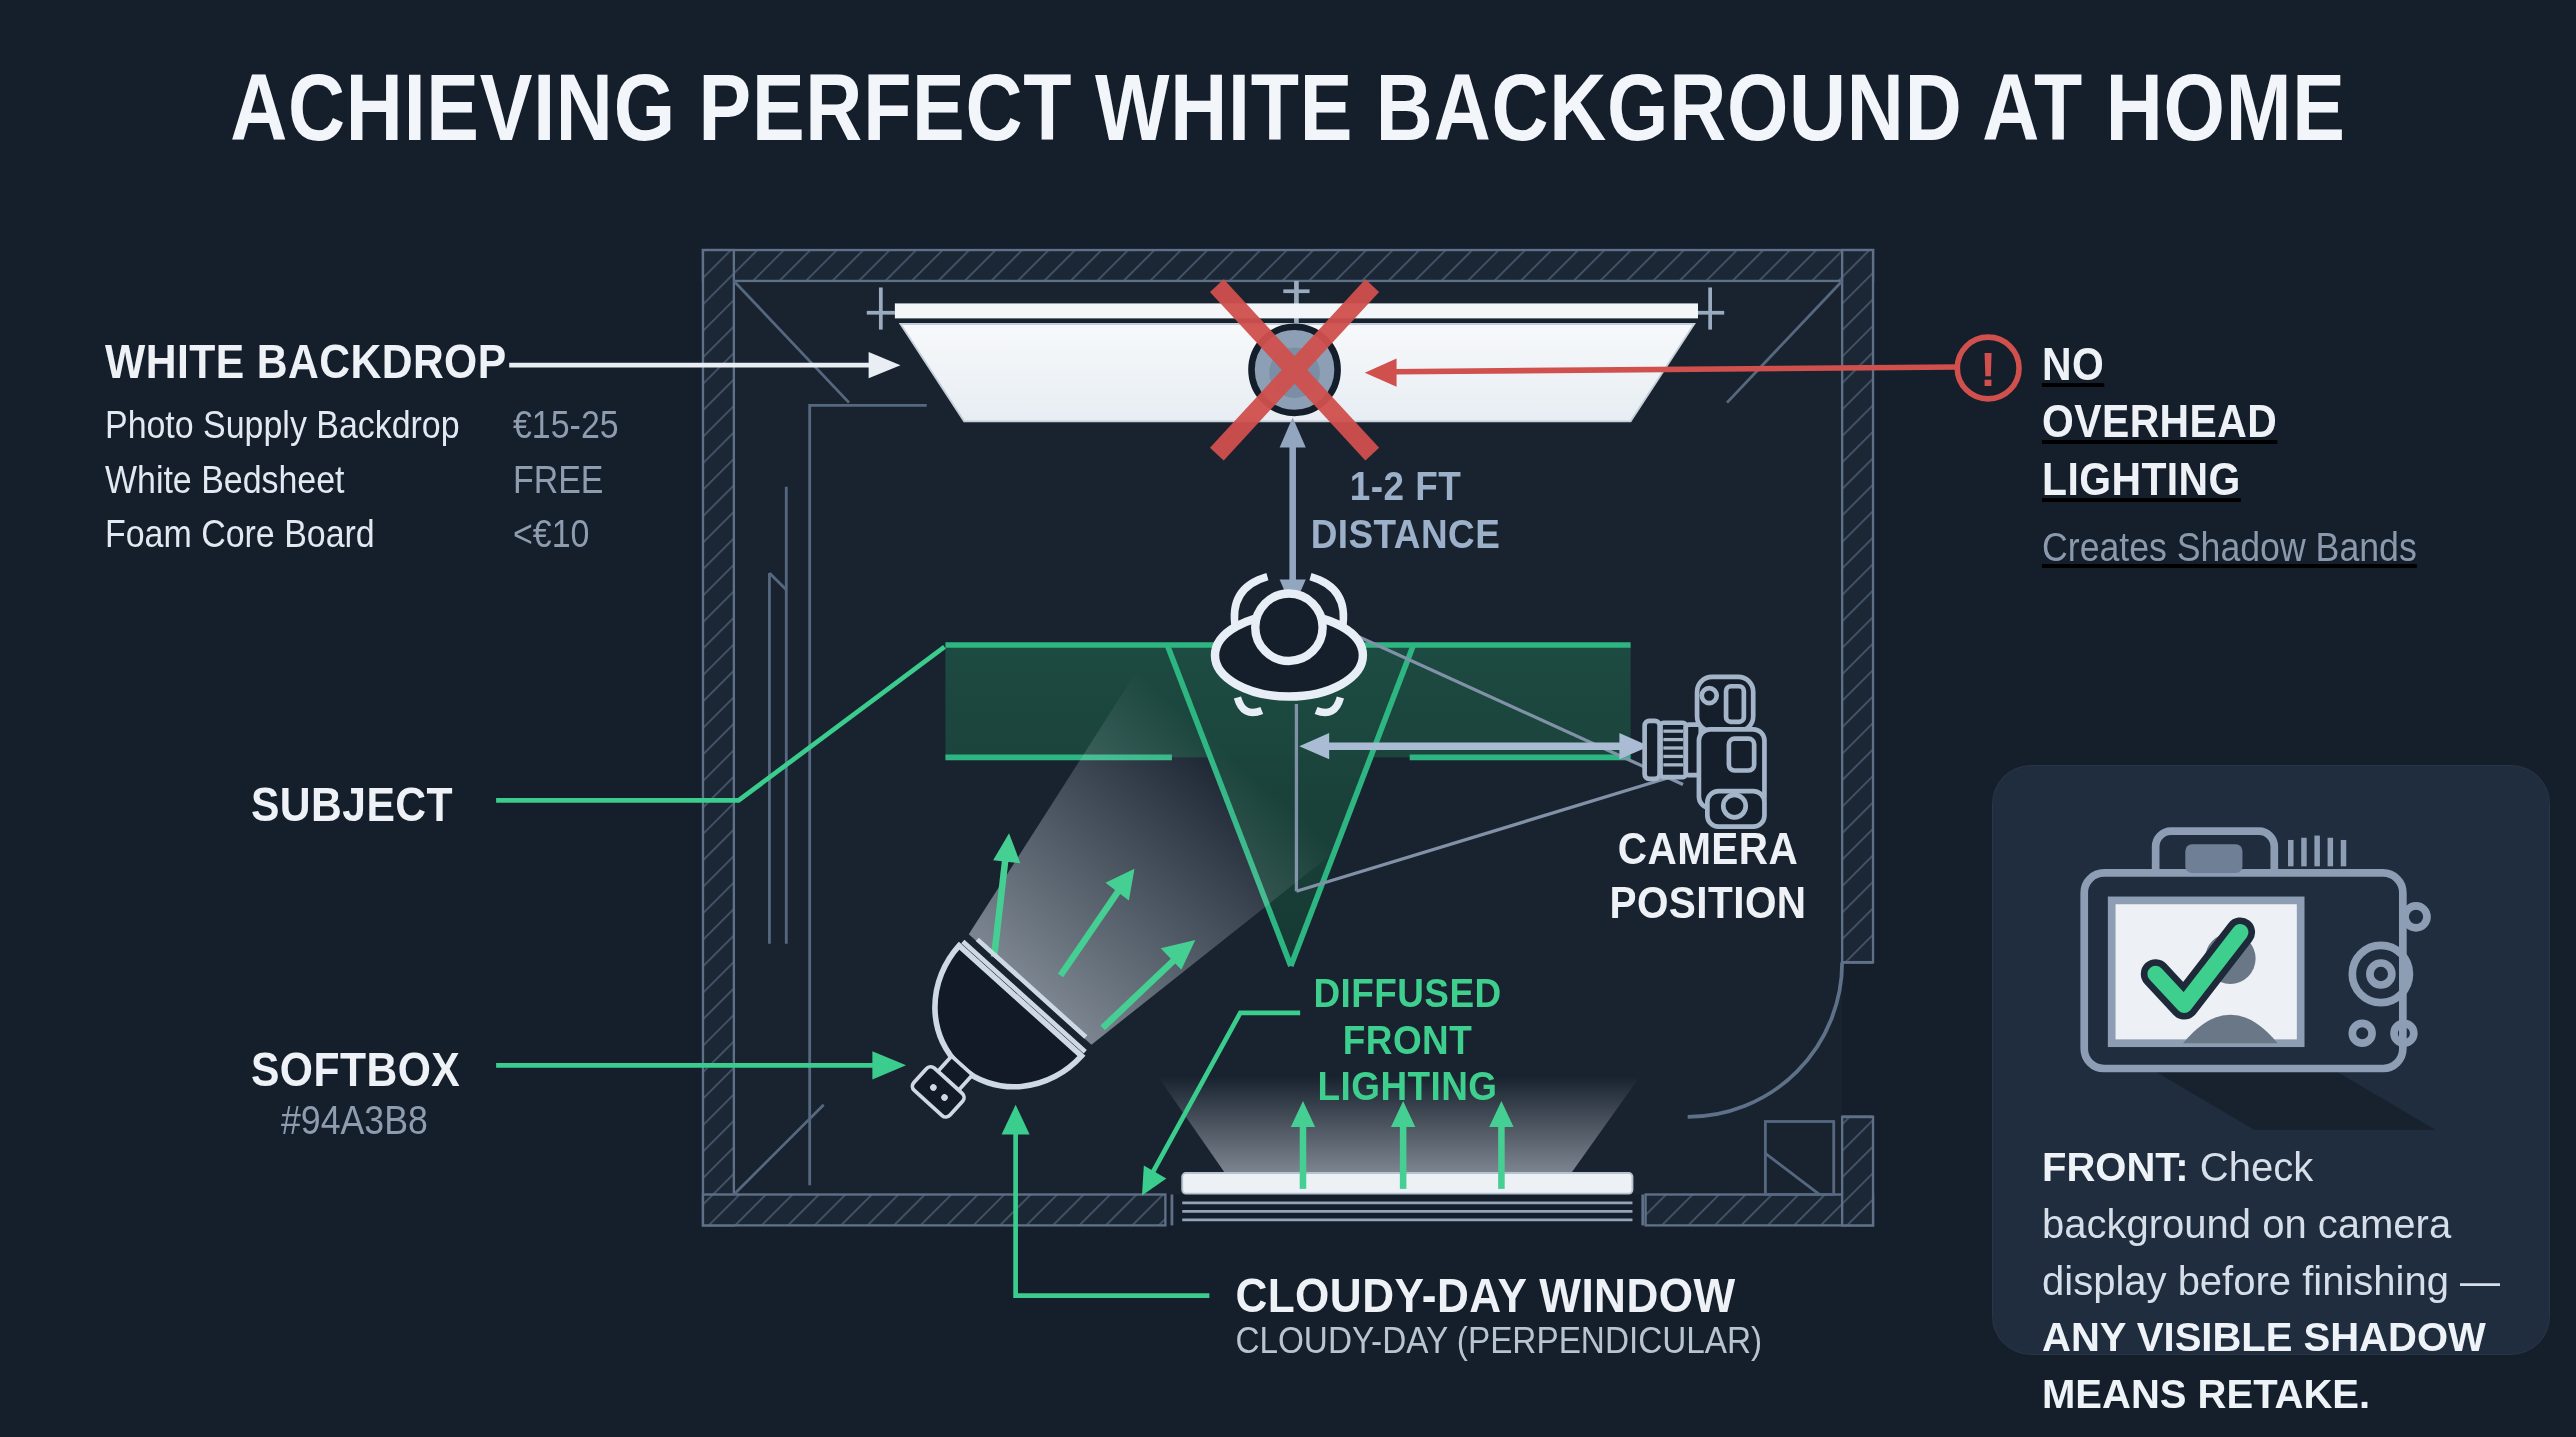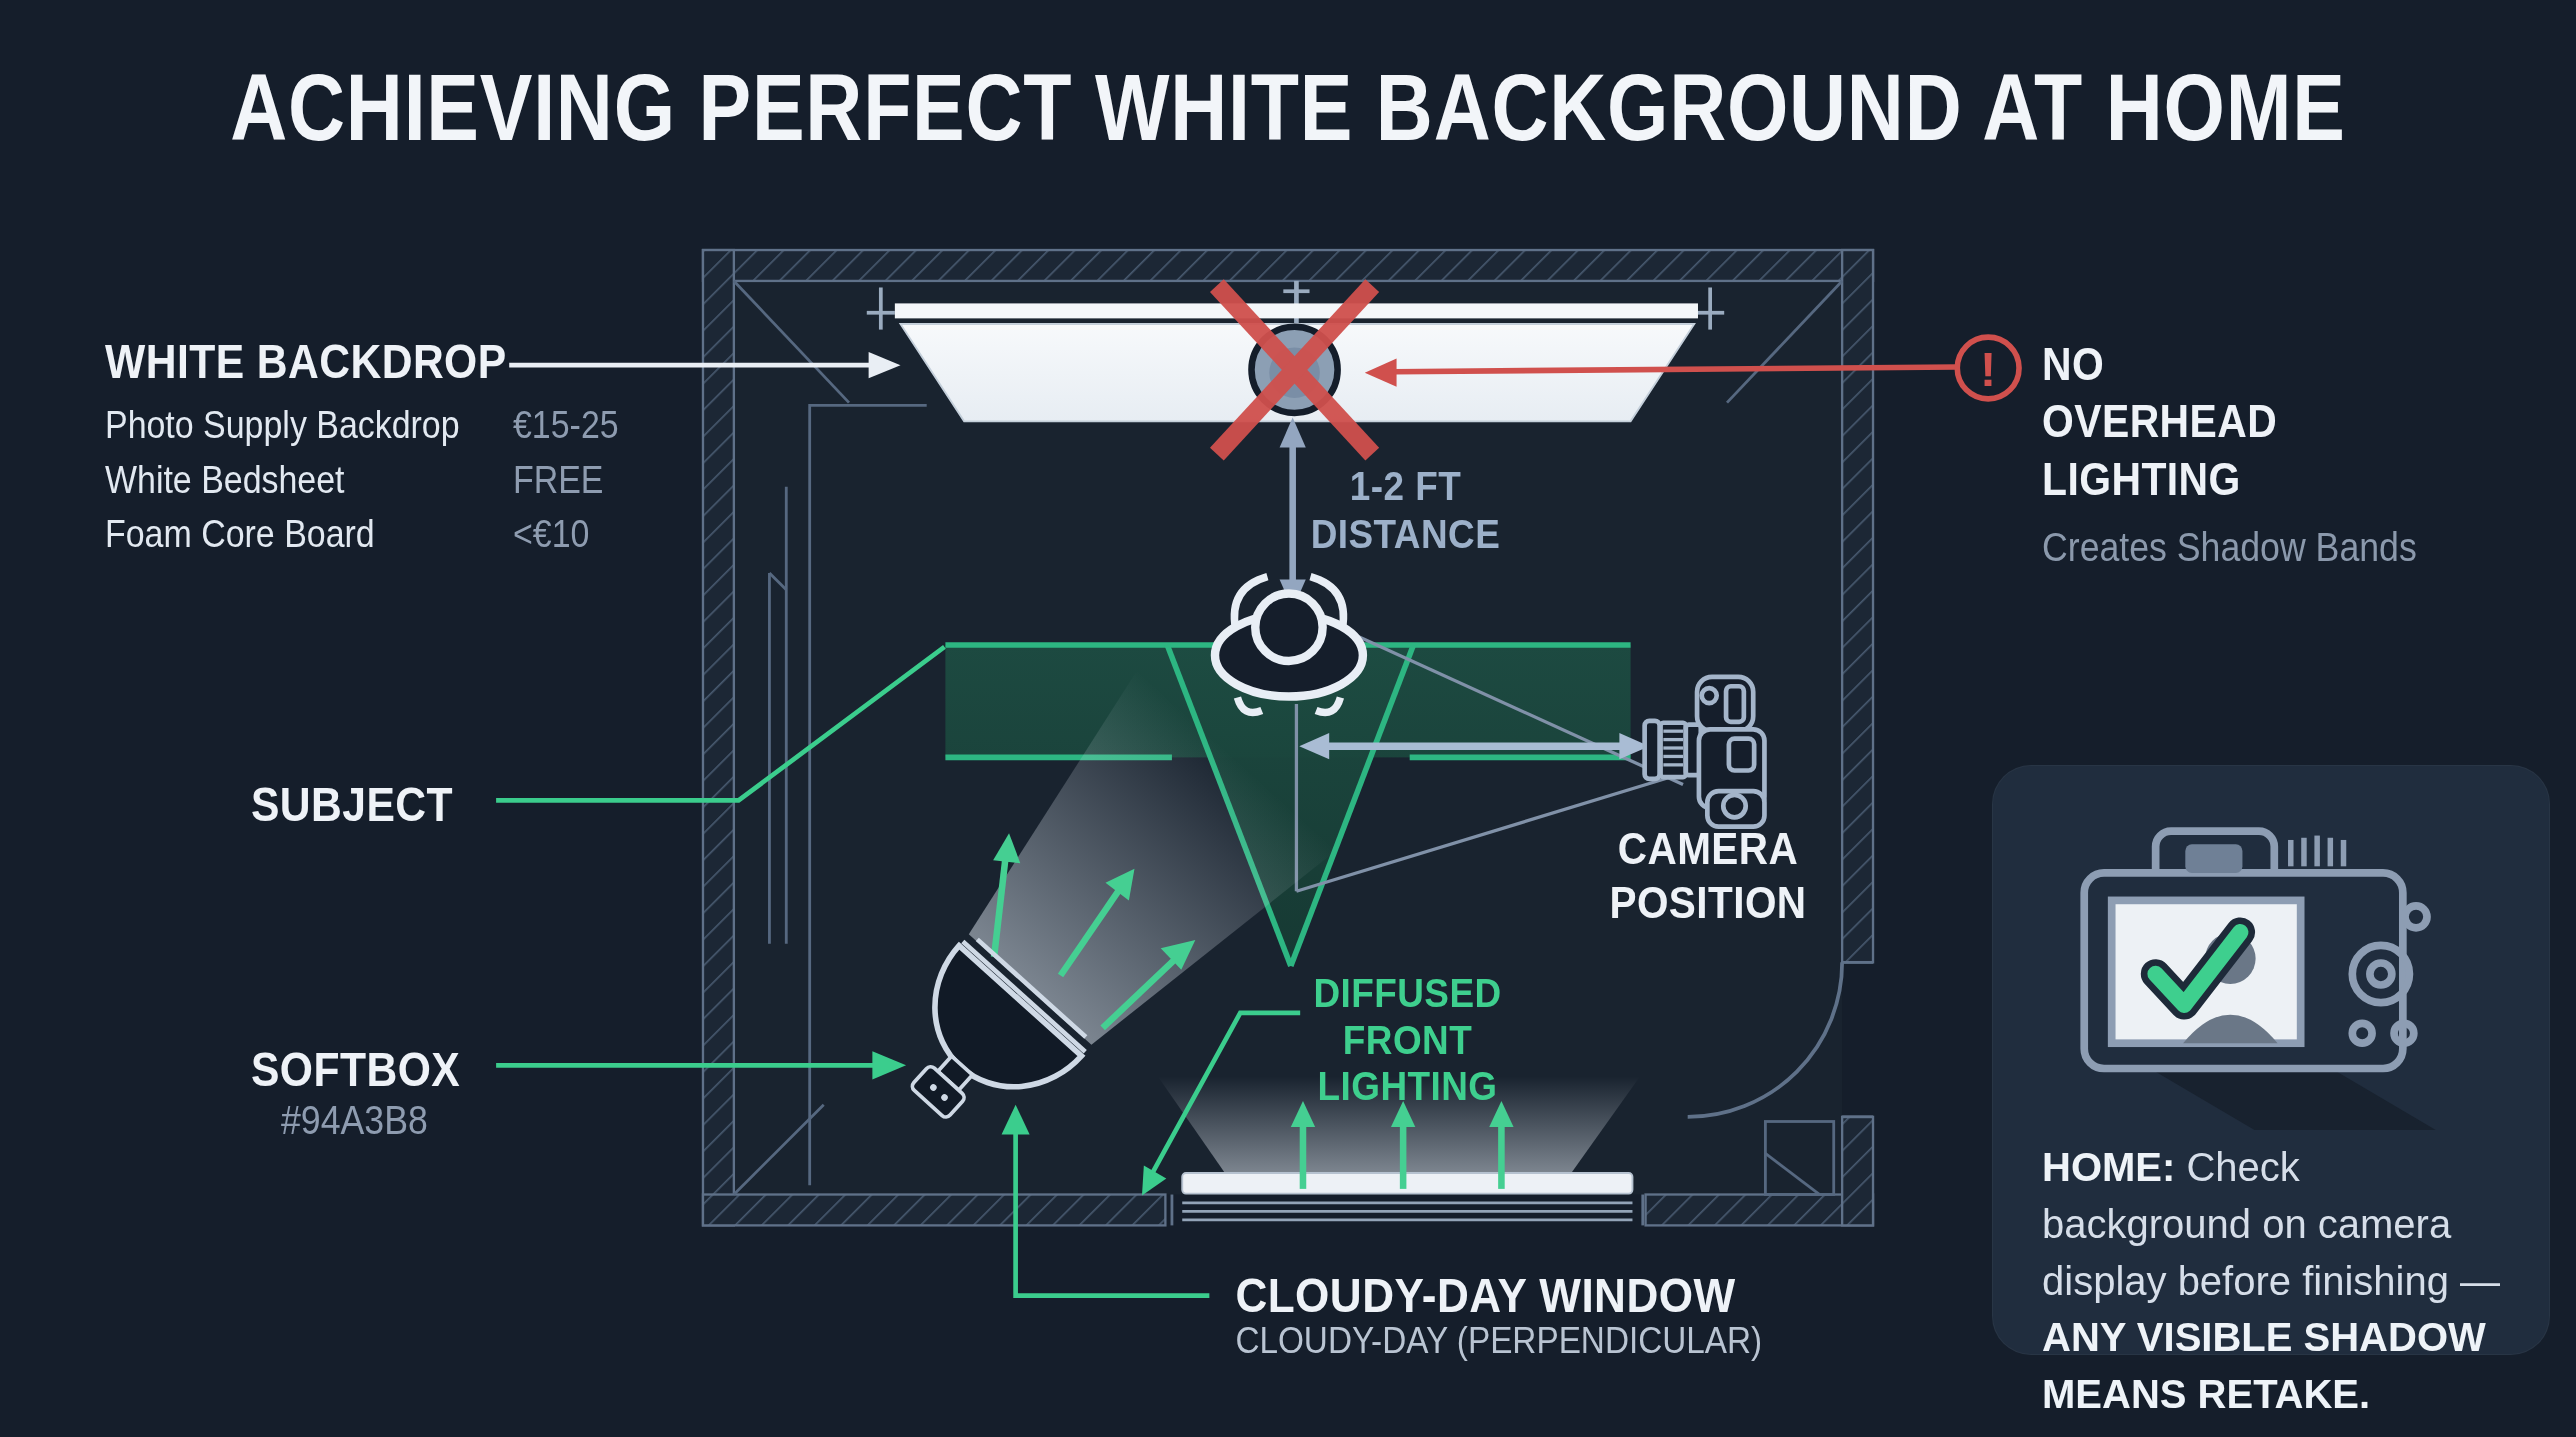--- a/index.html
+++ b/index.html
@@ -243,21 +243,21 @@
 <div class="lbl item condL nowrap" style="left:105px;top:512px;">Foam Core Board</div>
 <div class="lbl price condL nowrap" style="left:513px;top:512px;">&lt;€10</div>
 
 <div class="lbl h2 steel ctr condC" style="left:1293px;top:463px;width:225px;font-size:41px;">1-2 FT</div>
 <div class="lbl h2 steel ctr condC" style="left:1293px;top:511px;width:225px;font-size:41px;">DISTANCE</div>
 
 <div class="warnwrap">
   <div class="lbl h2 condL" style="position:static;width:346px;line-height:1.22;">NO OVERHEAD LIGHTING</div>
   <div class="lbl sub condL" style="position:static;margin-top:17px;">Creates Shadow Bands</div>
 </div>
-<style>.warnwrap{left:2042px;top:335px;}</style>
+<style>.warnwrap{left:2042px;top:335px;text-decoration:underline;}</style>
 
 <div class="lbl h1 condL nowrap" style="left:251px;top:776px;">SUBJECT</div>
 
 <div class="lbl h1 condL nowrap" style="left:251px;top:1041px;">SOFTBOX</div>
 <div class="lbl price condL nowrap" style="left:281px;top:1097px;font-size:41px;">#94A3B8</div>
 
 <div class="lbl h2 ctr condC" style="left:1577px;top:822px;width:262px;font-size:45px;line-height:1.2;">CAMERA POSITION</div>
 
 <div class="lbl h2 green ctr condC" style="left:1295px;top:970px;width:225px;font-size:41px;line-height:1.14;">DIFFUSED FRONT LIGHTING</div>
 
@@ -288,18 +288,18 @@
     <g fill="#6a7787">
       <circle cx="163" cy="138" r="23"></circle>
       <path d="M120,215 q43,-52 86,0 z"></path>
     </g>
     <g fill="none" stroke-linecap="round" stroke-linejoin="round">
       <path d="M95,152 L121,180 L172,114" stroke="#1e2a39" stroke-width="27"></path>
       <path d="M95,152 L121,180 L172,114" stroke="#3ecf8e" stroke-width="15"></path>
     </g>
   </svg>
   <div class="txt">
-    <span class="b">HOME:</span><span> Check background on camera display before finishing — </span><span class="b">ANY VISIBLE SHADOW MEANS RETAKE.</span>
+    <span class="b">FRONT:</span><span> Check background on camera display before finishing — </span><span class="b">ANY VISIBLE SHADOW MEANS RETAKE.</span>
   </div>
 </div>
 
 </div>
 
 
 </body></html>

